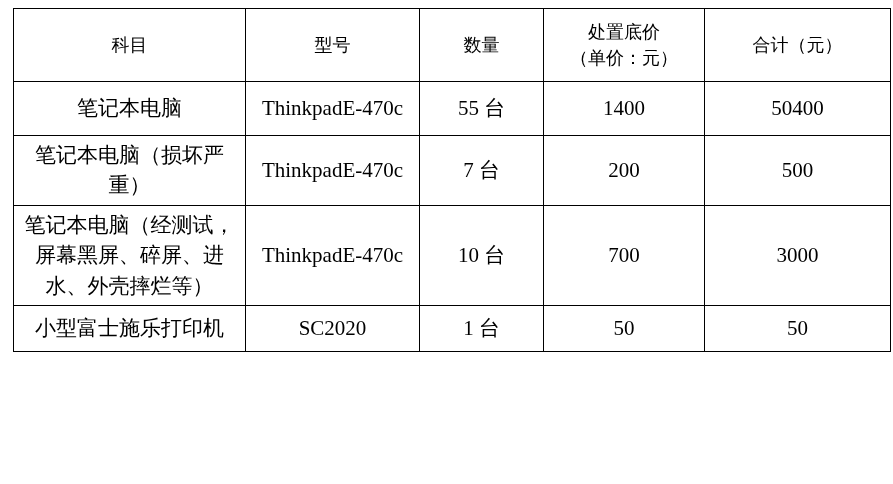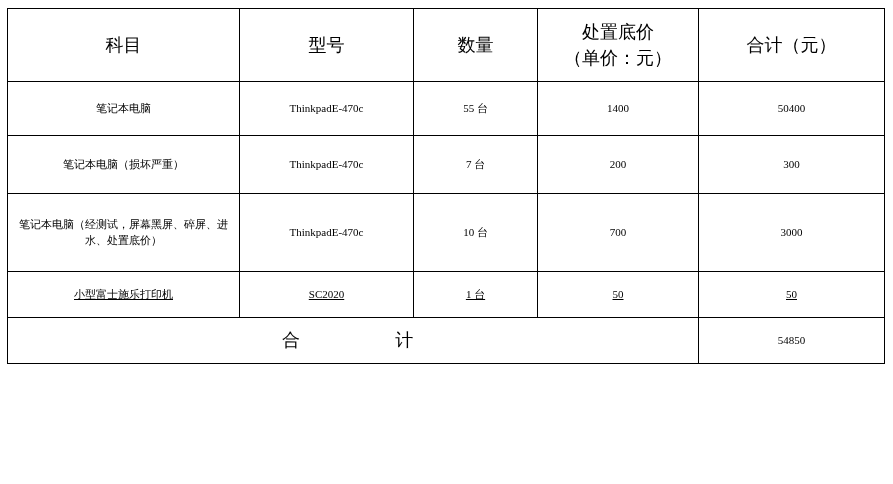--- a/index.html
+++ b/index.html
@@ -15,21 +15,21 @@
     overflow: hidden;
   }
   .page {
     position: relative;
     width: 893px;
     height: 484px;
     box-sizing: border-box;
   }
   table.asset-table {
     position: absolute;
-    left: 7px;
+    left: 13px;
     top: 8px;
     width: 877px;
     border-collapse: collapse;
     table-layout: fixed;
     font-size: 17px;
   }
   table.asset-table td,
   table.asset-table th {
     border: 1px solid #000000;
     text-align: center;
@@ -39,33 +39,33 @@
     font-weight: normal;
   }
   thead th {
     height: 64px;
     font-size: 18px;
   }
   thead th .hdr-line {
     display: block;
   }
   tbody td {
-    font-size: 11px;
+    font-size: 21px;
   }
   .col-subject { width: 232px; }
   .col-model   { width: 174px; }
   .col-qty     { width: 124px; }
   .col-price   { width: 161px; }
   .col-total   { width: 186px; }
 
   .row-h1 { height: 54px; }
   .row-h2 { height: 58px; }
   .row-h3 { height: 78px; }
   .row-h4 { height: 46px; }
-  .row-h5 { height: 46px; text-decoration: underline; }
+  .row-h5 { height: 46px; }
   .row-h6 { height: 46px; }
   .row-sum { height: 46px; }
 
   .cell-multi {
     line-height: 1.45;
     padding-left: 10px;
     padding-right: 10px;
   }
   .sum-label {
     letter-spacing: 0.35em;
@@ -115,37 +115,31 @@
         <td>ThinkpadE-470c</td>
         <td>55 台</td>
         <td>1400</td>
         <td>50400</td>
       </tr>
       <tr class="row-h2">
         <td class="cell-multi">笔记本电脑（损坏严重）</td>
         <td>ThinkpadE-470c</td>
         <td>7 台</td>
         <td>200</td>
-        <td>300</td>
+        <td>500</td>
       </tr>
       <tr class="row-h3">
-        <td class="cell-multi">笔记本电脑（经测试，屏幕黑屏、碎屏、进水、处置底价）</td>
+        <td class="cell-multi">笔记本电脑（经测试，屏幕黑屏、碎屏、进水、外壳摔烂等）</td>
         <td>ThinkpadE-470c</td>
         <td>10 台</td>
         <td>700</td>
         <td>3000</td>
       </tr>
       <tr class="row-h5">
         <td class="cell-multi">小型富士施乐打印机</td>
         <td>SC2020</td>
         <td>1 台</td>
         <td>50</td>
         <td>50</td>
       </tr>
-      <tr class="row-sum">
-        <td class="sum-label" colspan="4">
-          <span class="sum-label-inner">合　　计</span>
-        </td>
-        <td>54850</td>
-      </tr>
     </tbody>
   </table>
 </div>
 
 </body></html>

